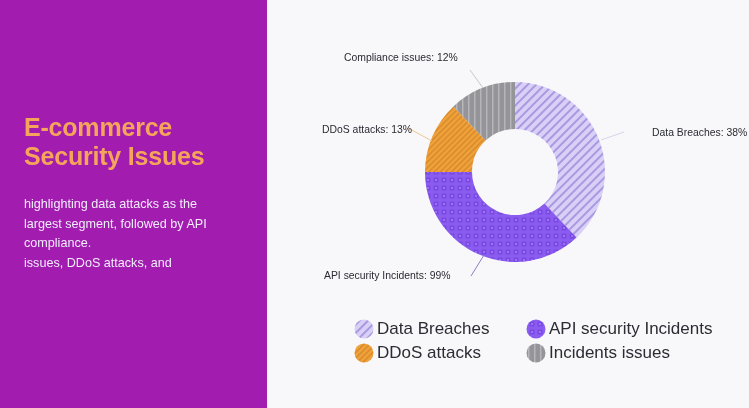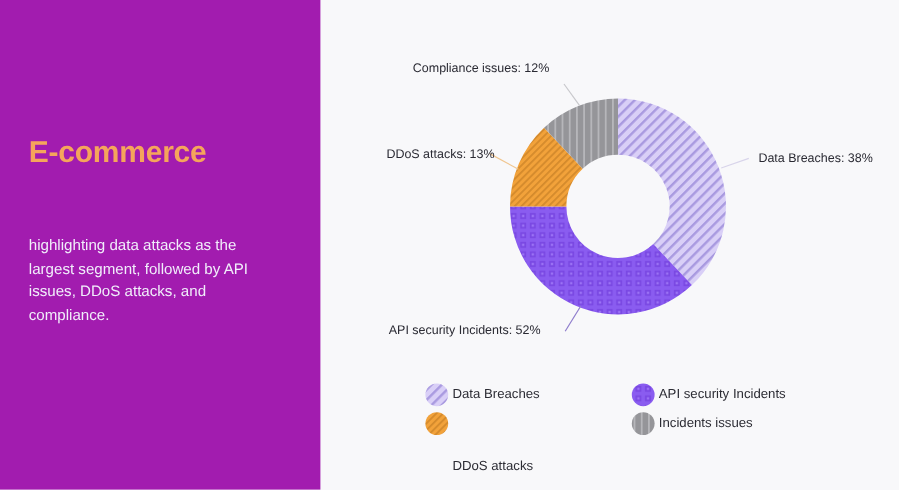--- a/index.html
+++ b/index.html
@@ -22,36 +22,37 @@
     position: absolute; left: 24px; top: 195px; width: 230px;
     color: #f1eefb; font-size: 12.6px; line-height: 19.5px;
   }
   .desc span { display: block; white-space: nowrap; }
   .chart-area { position: absolute; left: 268px; top: 0; width: 481px; height: 408px; }
   svg { position: absolute; left: 0; top: 0; }
   .lbl {
     position: absolute; font-size: 10.4px; color: #2a2a33; white-space: nowrap;
   }
   .legend-item {
-    position: absolute; display: flex; align-items: center; height: 20px;
-    font-size: 11px; color: #2c2c34;
+    position: absolute; display: flex; height: 20px;
+    font-size: 17px; color: #2c2c34;
   }
 </style>
 </head>
 <body>
 
 <div class="left-panel">
   <div class="title">
     <span>E-commerce</span>
+    <span>Security Issues</span>
   </div>
   <div class="desc">
     <span>highlighting data attacks as the</span>
     <span>largest segment, followed by API</span>
+    <span>compliance.</span>
     <span>issues, DDoS attacks, and</span>
-    <span>compliance.</span>
   </div>
 </div>
 
 <div class="chart-area">
   <svg width="481" height="408" viewBox="268 0 481 408">
     <defs>
       <pattern id="pDB" patternUnits="userSpaceOnUse" width="6" height="6" patternTransform="rotate(45)">
         <rect width="6" height="6" fill="#d9cff7"></rect>
         <rect x="0" y="0" width="2" height="6" fill="#a99ae0"></rect>
       </pattern>
@@ -93,27 +94,27 @@
       <circle cx="364" cy="353" r="9.5" fill="url(#pDD)"></circle>
     </g>
     <g>
       <circle cx="536" cy="353" r="9.5" fill="url(#pCI)"></circle>
     </g>
   </svg>
 </div>
 
 <div class="lbl" style="left:344px; top:52px;">Compliance issues: 12%</div>
 <div class="lbl" style="left:309px; top:124px;margin-left:13px;">DDoS attacks: 13%</div>
-<div class="lbl" style="left:632px; top:127px;">Data Breaches: 38%</div>
-<div class="lbl" style="left:324px; top:270px;">API security Incidents: 52%</div>
+<div class="lbl" style="left:652px; top:127px;">Data Breaches: 38%</div>
+<div class="lbl" style="left:324px; top:270px;">API security Incidents: 99%</div>
 
 <div class="legend-item" style="left:377px; top:319px;">
   <span>Data Breaches</span>
 </div>
 <div class="legend-item" style="left:549px; top:319px;">
   <span>API security Incidents</span>
 </div>
-<div class="legend-item" style="left:377px; top:343px;margin-top:36px;">
+<div class="legend-item" style="left:377px; top:343px;">
   <span>DDoS attacks</span>
 </div>
 <div class="legend-item" style="left:549px; top:343px;">
   <span>Incidents issues</span>
 </div>
 
 </body></html>

